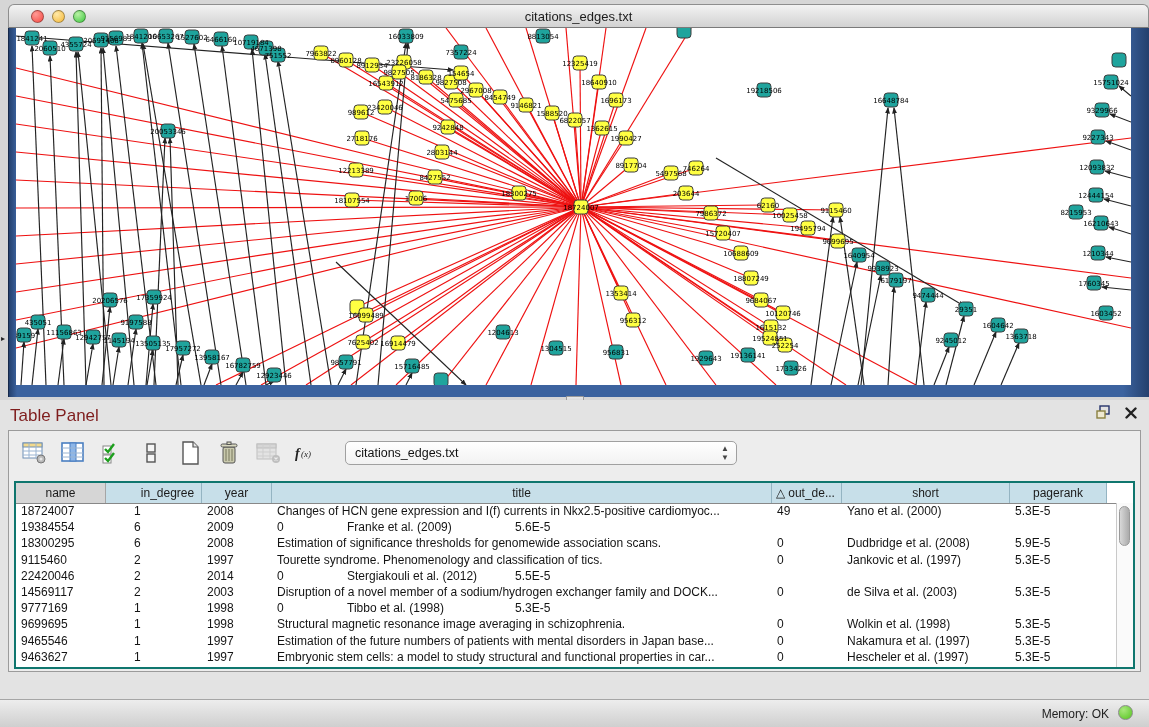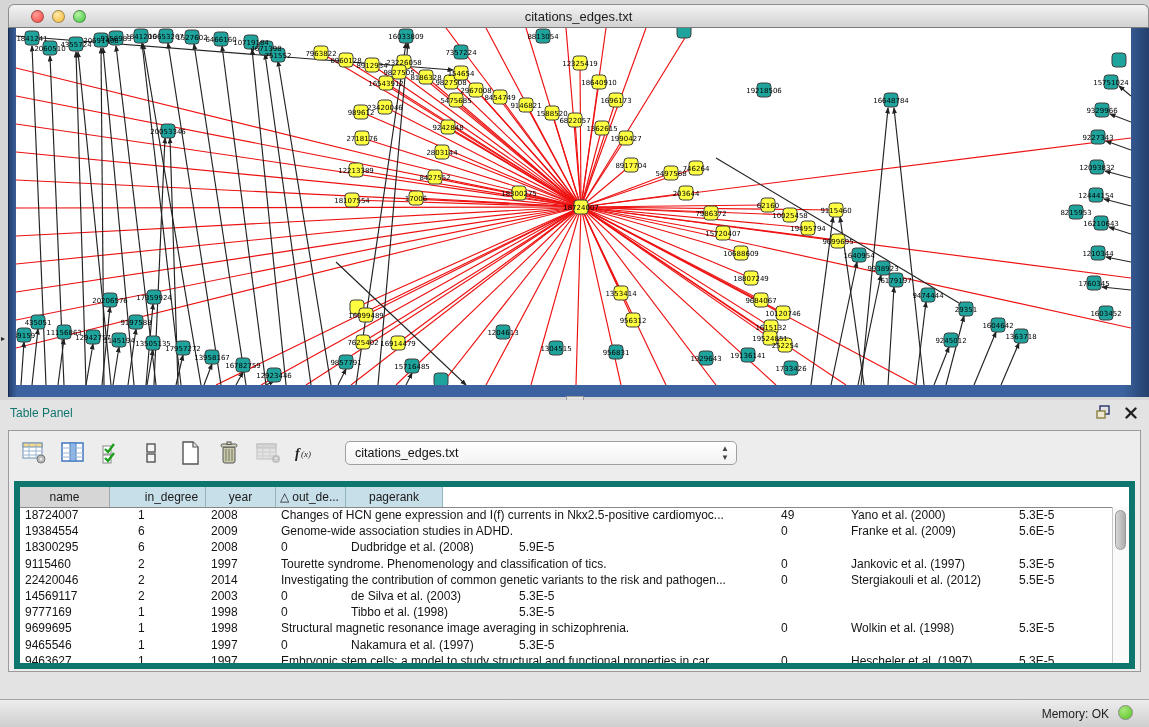--- a/index.html
+++ b/index.html
@@ -21,33 +21,33 @@
     background:linear-gradient(90deg,#24406d,#3c639f 8px,#3c639f calc(100% - 26px),#24406d);
     border-left:1px solid #16294a;}
   .net-canvas{position:absolute;left:7px;top:0;width:1115px;height:357px;background:#ffffff;}
   .net-canvas svg{display:block;}
   svg text.nlab{font-family:"DejaVu Sans",sans-serif;font-size:7px;fill:#000;}
   .divider-handle{position:absolute;left:566px;top:396px;width:16px;height:7px;
     background:linear-gradient(#e9e9e9,#c9c9c9);border:1px solid #9a9a9a;border-radius:0 0 3px 3px;}
   
   .table-panel{position:absolute;left:0;top:400px;width:1149px;bottom:27px;background:#e3e3e3;}
   .panel-titlebar{position:absolute;left:0;top:0;right:0;height:26px;}
-  .panel-title{position:absolute;left:10px;top:6px;font-size:12px;color:#0f766e;}
+  .panel-title{position:absolute;left:10px;top:6px;font-size:17px;color:#7f1d1d;}
   .panel-btns{position:absolute;right:12px;top:5px;display:flex;gap:14px;align-items:center;}
   .inner-box{position:absolute;left:8px;top:30px;right:8px;height:240px;
     border:1px solid #9b9b9b;background:#ededed;}
   .toolbar{position:absolute;left:0;top:0;right:0;height:44px;display:flex;align-items:center;gap:9px;padding-left:10px;}
   .tbtn{width:30px;height:30px;display:flex;align-items:center;justify-content:center;border:none;background:transparent;padding:0;}
   .combo{margin-left:14px;width:392px;height:24px;border:1px solid #a0a0a0;border-radius:5px;
     background:linear-gradient(#ffffff,#f2f2f2);position:relative;display:flex;align-items:center;box-sizing:border-box;}
   .combo-text{font-size:12.5px;color:#111;padding-left:9px;}
   .combo-arrows{position:absolute;right:7px;top:2px;display:flex;flex-direction:column;line-height:9px;
     font-size:8px;color:#444;}
   
-  .grid{position:absolute;left:5px;top:50px;right:5px;bottom:2px;background:#ffffff;border:6px solid #0f766e;}
+  .grid{position:absolute;left:5px;top:50px;right:5px;bottom:2px;background:#ffffff;border:2px solid #0f766e;}
   .hdr{display:flex;height:20px;border-bottom:1px solid #888;}
   .hcell{box-sizing:border-box;font-size:12px;color:#1b1b1b;background:#c7dfe9;
     border-right:1px solid #94b4c2;display:flex;align-items:center;justify-content:center;overflow:hidden;white-space:nowrap;}
   .hcell.namecol{background:#d6d6d6;border-right:1px solid #a5a5a5;}
   .hcell.sorted{justify-content:flex-start;padding-left:4px;gap:3px;}
   .rows{position:absolute;left:0;top:20px;right:16px;bottom:0;overflow:hidden;}
   .trow{display:flex;height:16.2px;align-items:center;}
   .tcell{box-sizing:border-box;font-size:12px;color:#141414;padding-left:5px;
     overflow:hidden;white-space:nowrap;}
   .c0{width:90px;}.c1{width:96px;padding-left:28px;}.c2{width:70px;}.c3{width:500px;}.c4{width:70px;}.c5{width:168px;}.c6{width:97px;}
@@ -557,75 +557,77 @@
             <span>▼</span>
           </span>
       </div>
     </div>
 
     <div class="grid">
       <div class="hdr">
         <div class="hcell namecol c0">name</div>
         <div class="hcell c1">in_degree</div>
         <div class="hcell c2">year</div>
+        <div class="hcell c3">title</div>
         <div class="hcell sorted c4">
           <span>△</span>
           <span>out_de...</span>
         </div>
+        <div class="hcell c5">short</div>
         <div class="hcell c6">pagerank</div>
       </div>
       <div class="rows" id="rows">
           <div class="trow">
             <div class="tcell c0">18724007</div>
             <div class="tcell c1">1</div>
             <div class="tcell c2">2008</div>
             <div class="tcell c3">Changes of HCN gene expression and I(f) currents in Nkx2.5-positive cardiomyoc...</div>
             <div class="tcell c4">49</div>
             <div class="tcell c5">Yano et al. (2000)</div>
             <div class="tcell c6">5.3E-5</div>
           </div>
           <div class="trow">
             <div class="tcell c0">19384554</div>
             <div class="tcell c1">6</div>
             <div class="tcell c2">2009</div>
-            <div class="tcell c3">Genome-wide association studies in ADHD.</div>
             <div class="tcell c4">0</div>
             <div class="tcell c5">Franke et al. (2009)</div>
             <div class="tcell c6">5.6E-5</div>
           </div>
           <div class="trow">
             <div class="tcell c0">18300295</div>
             <div class="tcell c1">6</div>
             <div class="tcell c2">2008</div>
+            <div class="tcell c3">Estimation of significance thresholds for genomewide association scans.</div>
             <div class="tcell c4">0</div>
             <div class="tcell c5">Dudbridge et al. (2008)</div>
             <div class="tcell c6">5.9E-5</div>
           </div>
           <div class="trow">
             <div class="tcell c0">9115460</div>
             <div class="tcell c1">2</div>
             <div class="tcell c2">1997</div>
             <div class="tcell c3">Tourette syndrome. Phenomenology and classification of tics.</div>
             <div class="tcell c4">0</div>
             <div class="tcell c5">Jankovic et al. (1997)</div>
             <div class="tcell c6">5.3E-5</div>
           </div>
           <div class="trow">
             <div class="tcell c0">22420046</div>
             <div class="tcell c1">2</div>
             <div class="tcell c2">2014</div>
-            <div class="tcell c3">Investigating the contribution of common genetic variants to the risk and pathogen...</div>
             <div class="tcell c4">0</div>
             <div class="tcell c5">Stergiakouli et al. (2012)</div>
             <div class="tcell c6">5.5E-5</div>
           </div>
           <div class="trow">
             <div class="tcell c0">14569117</div>
             <div class="tcell c1">2</div>
             <div class="tcell c2">2003</div>
+            <div class="tcell c3">Disruption of a novel member of a sodium/hydrogen exchanger family and DOCK...</div>
             <div class="tcell c4">0</div>
             <div class="tcell c5">de Silva et al. (2003)</div>
             <div class="tcell c6">5.3E-5</div>
           </div>
           <div class="trow">
             <div class="tcell c0">9777169</div>
             <div class="tcell c1">1</div>
             <div class="tcell c2">1998</div>
             <div class="tcell c4">0</div>
             <div class="tcell c5">Tibbo et al. (1998)</div>
@@ -637,20 +639,21 @@
             <div class="tcell c2">1998</div>
             <div class="tcell c3">Structural magnetic resonance image averaging in schizophrenia.</div>
             <div class="tcell c4">0</div>
             <div class="tcell c5">Wolkin et al. (1998)</div>
             <div class="tcell c6">5.3E-5</div>
           </div>
           <div class="trow">
             <div class="tcell c0">9465546</div>
             <div class="tcell c1">1</div>
             <div class="tcell c2">1997</div>
+            <div class="tcell c3">Estimation of the future numbers of patients with mental disorders in Japan base...</div>
             <div class="tcell c4">0</div>
             <div class="tcell c5">Nakamura et al. (1997)</div>
             <div class="tcell c6">5.3E-5</div>
           </div>
           <div class="trow">
             <div class="tcell c0">9463627</div>
             <div class="tcell c1">1</div>
             <div class="tcell c2">1997</div>
             <div class="tcell c3">Embryonic stem cells: a model to study structural and functional properties in car...</div>
             <div class="tcell c4">0</div>

